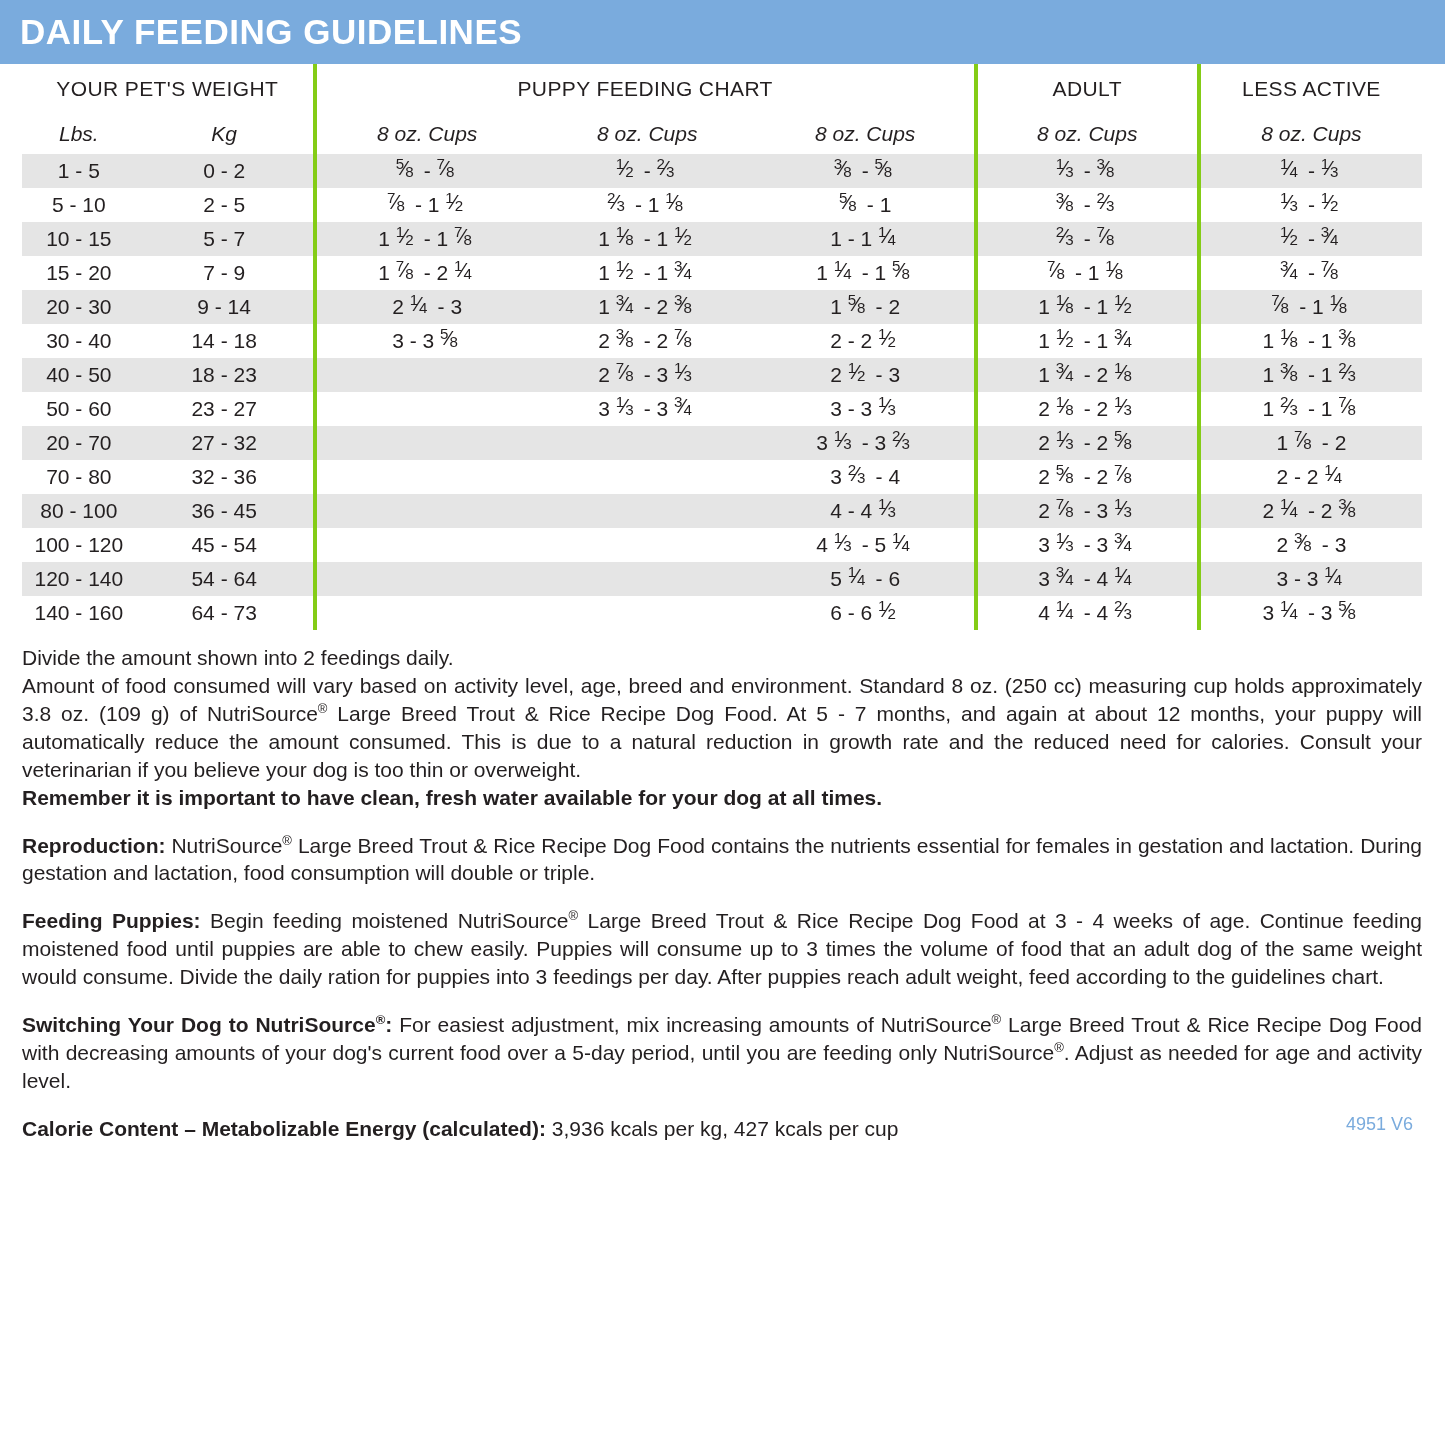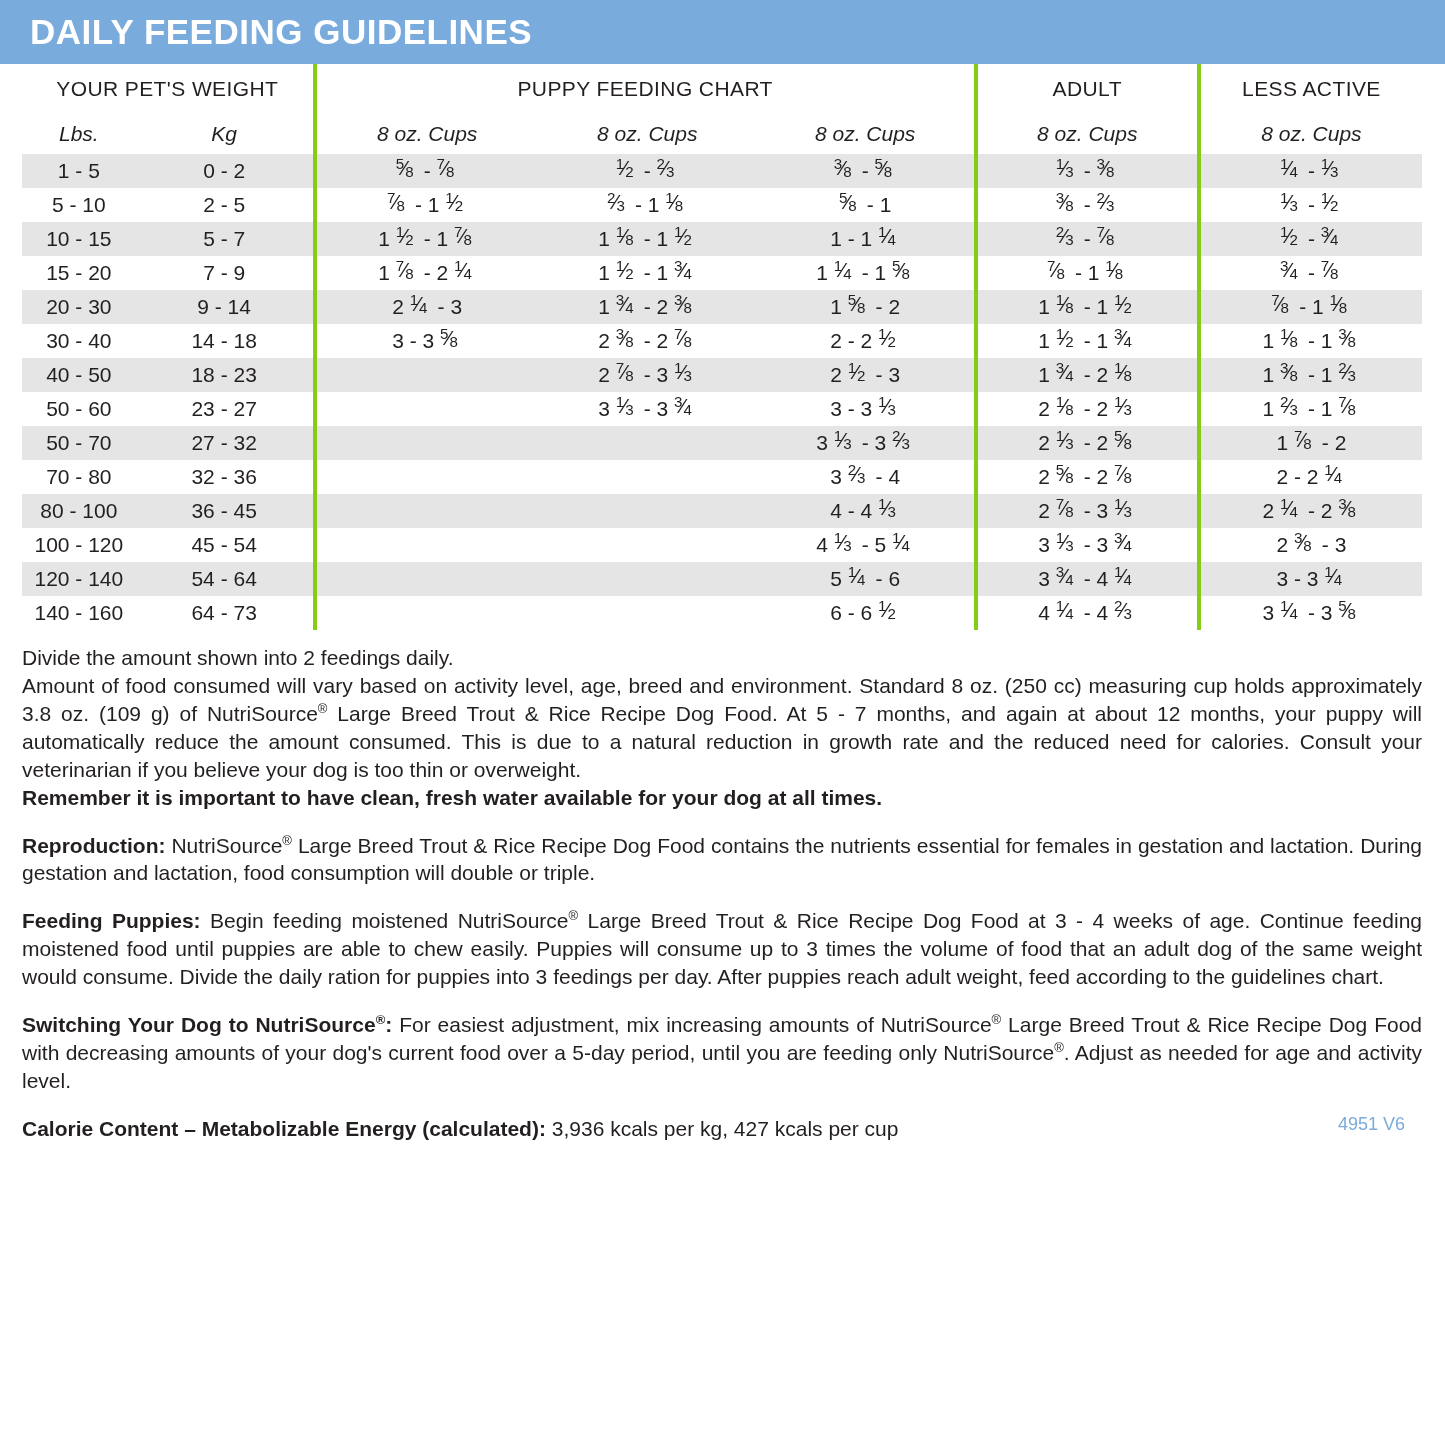--- a/index.html
+++ b/index.html
@@ -17,21 +17,21 @@
     width: 1445px;
     position: relative;
     padding: 0;
   }
   
   .banner {
     background: #7aabdd;
     height: 64px;
     display: flex;
     align-items: center;
-    padding-left: 30px;
+    padding-left: 20px;
   }
   .banner-title {
     color: #ffffff;
     font-size: 35px;
     font-weight: bold;
     letter-spacing: 0.5px;
   }
   
   table.feed {
     width: 1400px;
@@ -99,21 +99,21 @@
     line-height: 1.33;
     color: #231f20;
   }
   .notes p { margin: 0; }
   .notes .just { text-align: justify; }
   .notes .gap { height: 20px; }
   .b { font-weight: bold; }
   sup { font-size: 0.62em; vertical-align: super; }
   .footer-code {
     position: absolute;
-    right: 40px;
+    right: 32px;
     bottom: 8px;
     color: #7aabdd;
     font-size: 18px;
   }
 </style>
 </head>
 <body>
 
 <div class="page">
 
@@ -215,21 +215,21 @@
         <tr class="r">
           <td class="">50 - 60</td>
           <td class="br">23 - 27</td>
           <td class=""><span class="mixed"></span></td>
           <td class=""><span class="mixed">3&nbsp;<span class="fr"><span class="n">1</span><span class="s">⁄</span><span class="d">3</span></span> - 3&nbsp;<span class="fr"><span class="n">3</span><span class="s">⁄</span><span class="d">4</span></span></span></td>
           <td class="br"><span class="mixed">3 - 3&nbsp;<span class="fr"><span class="n">1</span><span class="s">⁄</span><span class="d">3</span></span></span></td>
           <td class="br"><span class="mixed">2&nbsp;<span class="fr"><span class="n">1</span><span class="s">⁄</span><span class="d">8</span></span> - 2&nbsp;<span class="fr"><span class="n">1</span><span class="s">⁄</span><span class="d">3</span></span></span></td>
           <td class=""><span class="mixed">1&nbsp;<span class="fr"><span class="n">2</span><span class="s">⁄</span><span class="d">3</span></span> - 1&nbsp;<span class="fr"><span class="n">7</span><span class="s">⁄</span><span class="d">8</span></span></span></td>
         </tr>
         <tr class="r alt">
-          <td class="">50 - 70</td>
+          <td class="">20 - 70</td>
           <td class="br">27 - 32</td>
           <td class=""><span class="mixed"></span></td>
           <td class=""><span class="mixed"></span></td>
           <td class="br"><span class="mixed">3&nbsp;<span class="fr"><span class="n">1</span><span class="s">⁄</span><span class="d">3</span></span> - 3&nbsp;<span class="fr"><span class="n">2</span><span class="s">⁄</span><span class="d">3</span></span></span></td>
           <td class="br"><span class="mixed">2&nbsp;<span class="fr"><span class="n">1</span><span class="s">⁄</span><span class="d">3</span></span> - 2&nbsp;<span class="fr"><span class="n">5</span><span class="s">⁄</span><span class="d">8</span></span></span></td>
           <td class=""><span class="mixed">1&nbsp;<span class="fr"><span class="n">7</span><span class="s">⁄</span><span class="d">8</span></span> - 2</span></td>
         </tr>
         <tr class="r">
           <td class="">70 - 80</td>
           <td class="br">32 - 36</td>

